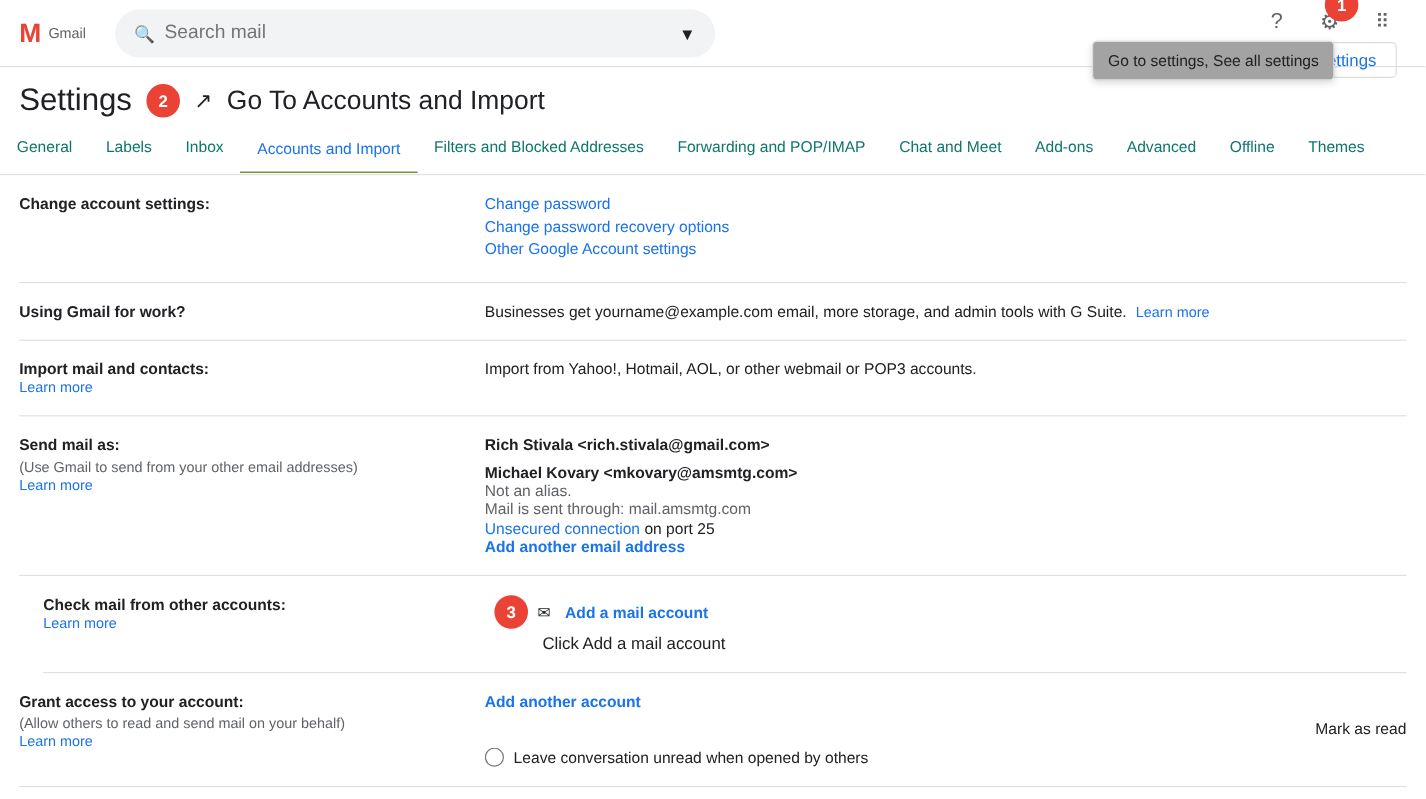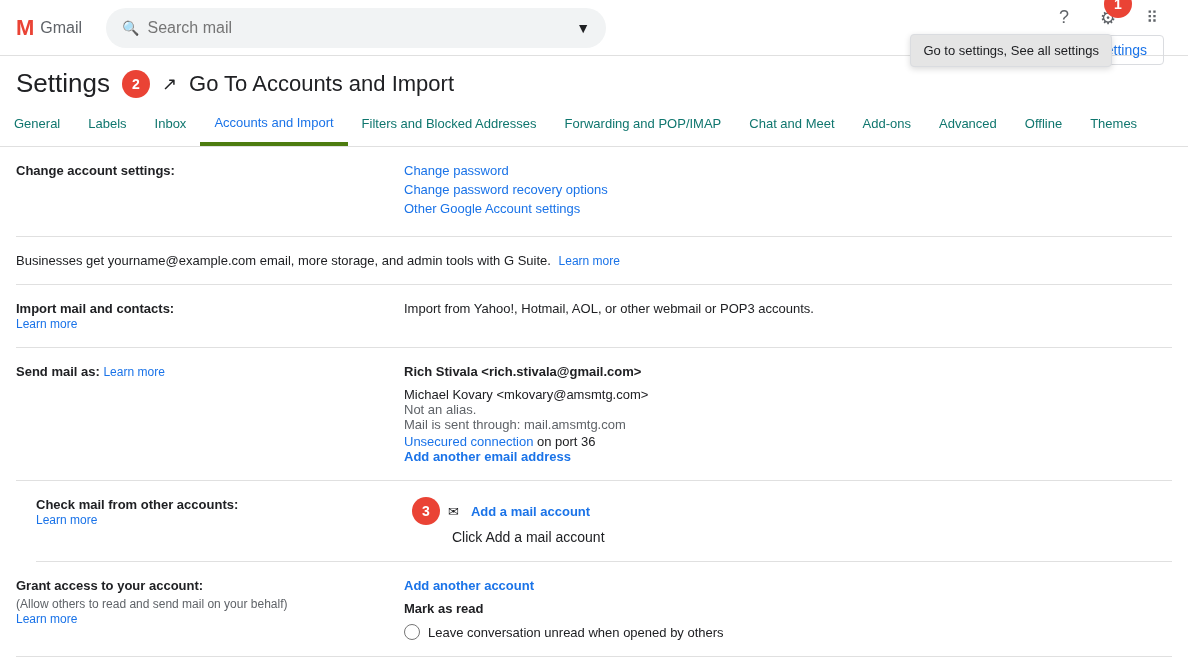--- a/index.html
+++ b/index.html
@@ -9,21 +9,21 @@
       align-items: center;
       gap: 6px;
       margin-right: 24px;
     }
     .gmail-m {
       font-size: 22px;
       font-weight: bold;
       color: #EA4335;
     }
     .gmail-text {
-      font-size: 16px;
+      font-size: 12px;
       color: #5f6368;
       font-weight: 400;
     }
     .search-bar {
       flex: 1;
       max-width: 500px;
       background: #f1f3f4;
       border-radius: 24px;
       height: 40px;
       display: flex;
@@ -100,21 +100,21 @@
       padding: 12px 14px;
       font-size: 13px;
       color: #0f766e;
       cursor: pointer;
       white-space: nowrap;
       border-bottom: 3px solid transparent;
       text-decoration: none;
     }
     .tab.active {
       color: #1a73e8;
-      border-bottom: 4px solid #4d7c0f;
+      border-bottom: 1px solid #4d7c0f;
       font-weight: 500;
     }
 
     
     .see-all-settings {
       color: #1a73e8;
       font-size: 14px;
       cursor: pointer;
       text-decoration: none;
       border: 1px solid #dadce0;
@@ -249,21 +249,21 @@
     .top-right-icons {
       display: flex;
       align-items: center;
       gap: 4px;
       position: relative;
     }
     .settings-tooltip {
       position: absolute;
       top: 36px;
       right: 60px;
-      background: #e5e5e5;
+      background: #a3a3a3;
       border: 1px solid #dadce0;
       border-radius: 4px;
       padding: 8px 12px;
       font-size: 13px;
       color: #202124;
       white-space: nowrap;
       box-shadow: 0 2px 6px rgba(0,0,0,0.15);
       z-index: 10;
     }
 
@@ -360,50 +360,54 @@
         <span class="settings-label-title">Change account settings:</span>
       </div>
       <div class="settings-value">
         <a class="link">Change password</a>
         <a class="link">Change password recovery options</a>
         <a class="link">Other Google Account settings</a>
       </div>
     </div>
 
     <div class="settings-row">
+      <div class="settings-label">
+        <span class="settings-label-title">Using Gmail for work?</span>
+      </div>
       <div class="settings-value">
         <span>Businesses get yourname@example.com email, more storage, and admin tools with G Suite.</span>
         <a class="learn-more-link" style="display:inline;margin-left:4px;">Learn more</a>
       </div>
     </div>
 
     <div class="settings-row">
       <div class="settings-label">
         <span class="settings-label-title">Import mail and contacts:</span>
         <br>
         <a class="learn-more-link">Learn more</a>
       </div>
       <div class="settings-value">
         <div>Import from Yahoo!, Hotmail, AOL, or other webmail or POP3 accounts.</div>
       </div>
     </div>
 
     <div class="settings-row">
       <div class="settings-label">
         <span class="settings-label-title">Send mail as:</span>
+        <div class="settings-label-sub">(Use Gmail to send from your other email addresses)</div>
         <a class="learn-more-link">Learn more</a>
       </div>
       <div class="settings-value">
         <div style="font-weight:bold;margin-bottom:8px;">Rich Stivala &lt;rich.stivala@gmail.com&gt;</div>
-        <div style="font-weight:normal;">Michael Kovary &lt;mkovary@amsmtg.com&gt;</div>
+        <div style="font-weight:bold;">Michael Kovary &lt;mkovary@amsmtg.com&gt;</div>
         <div class="muted">Not an alias.</div>
         <div class="muted">Mail is sent through: mail.amsmtg.com</div>
         <div style="margin-top:2px;">
           <a class="unsecured-link">Unsecured connection</a>
-          <span> on port 36</span>
+          <span> on port 25</span>
         </div>
         <a class="bold-link" style="display:block;margin-top:0;">Add another email address</a>
       </div>
     </div>
 
     <div class="check-mail-row">
       <div class="settings-label">
         <span class="settings-label-title">Check mail from other accounts:</span>
         <br>
         <a class="learn-more-link">Learn more</a>
@@ -424,21 +428,21 @@
     </div>
 
     <div class="settings-row">
       <div class="settings-label">
         <span class="settings-label-title">Grant access to your account:</span>
         <div class="settings-label-sub">(Allow others to read and send mail on your behalf)</div>
         <a class="learn-more-link">Learn more</a>
       </div>
       <div class="settings-value">
         <a class="bold-link" style="display:block;margin-bottom:8px;">Add another account</a>
-        <div style="font-weight:700;margin-bottom:6px;">Mark as read</div>
+        <div style="font-weight:400;margin-bottom:6px;text-align:right;">Mark as read</div>
         <div class="radio-group">
           <label class="radio-option">
             <input type="radio" class="radio-input" name="read_pref" style="">
             <span>Leave conversation unread when opened by others</span>
           </label>
         </div>
       </div>
     </div>
 
   </div>

